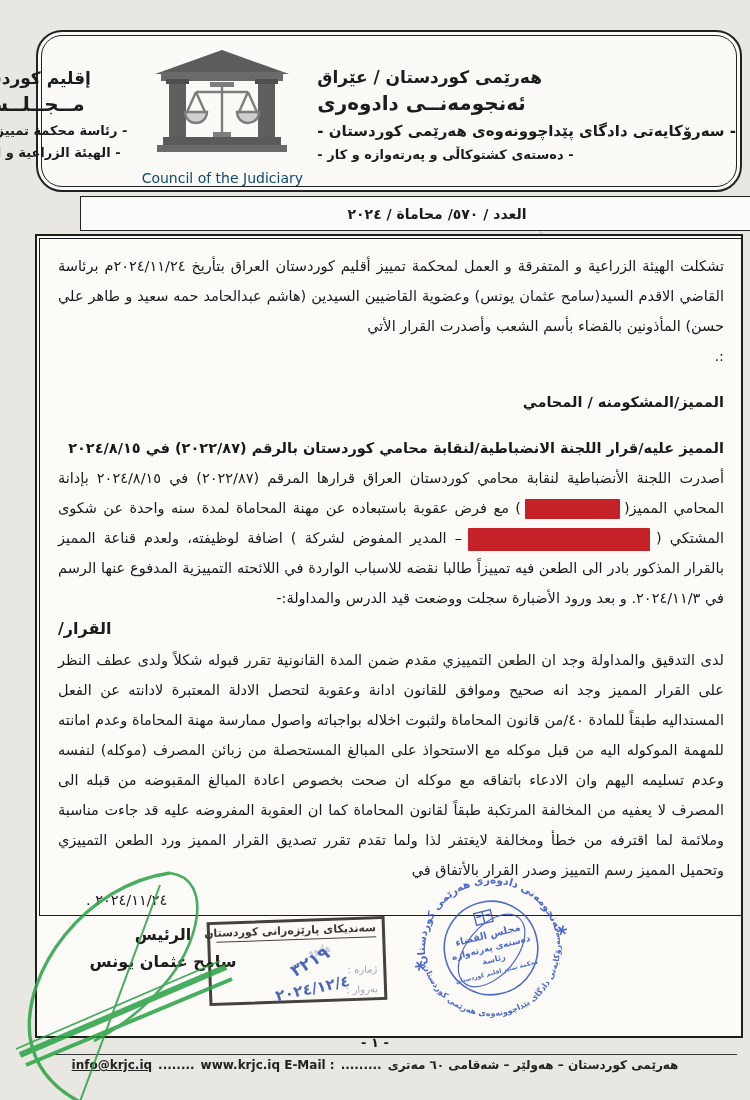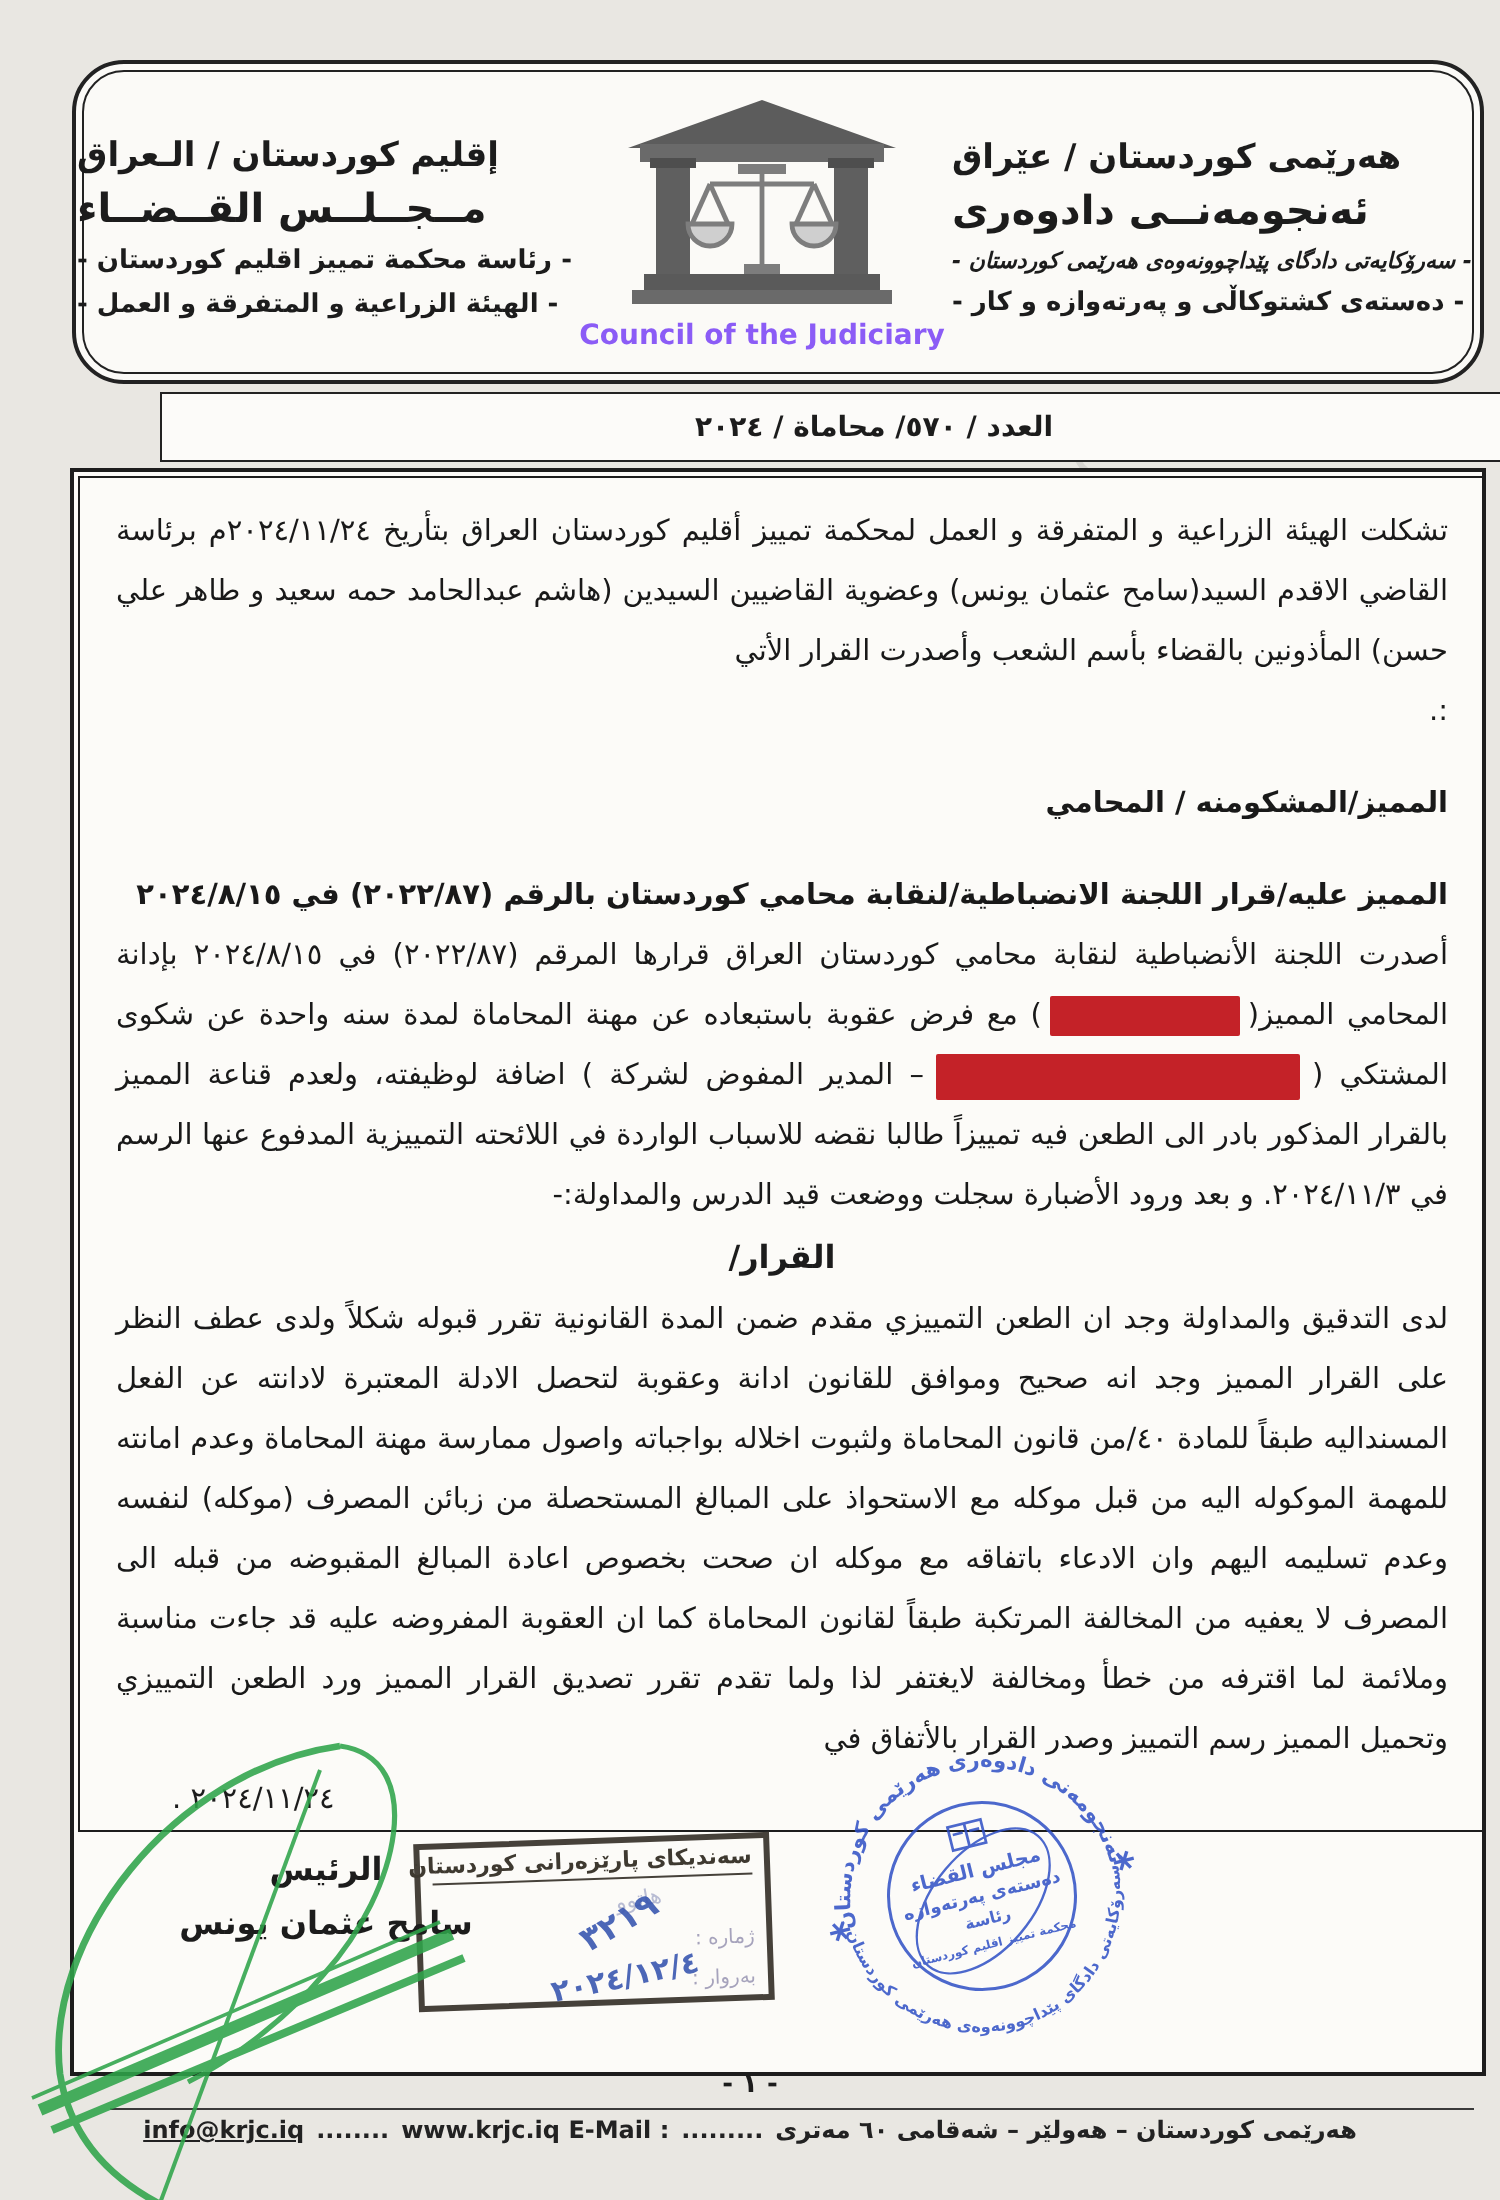--- a/index.html
+++ b/index.html
@@ -8,35 +8,35 @@
   
   .header-box{position:absolute;left:36px;top:30px;width:702px;height:158px;
         background:#fbfaf7;border:2.2px solid #222;border-radius:26px;}
   .header-inner{position:absolute;inset:3px;border:1.1px solid #222;border-radius:21px;
         display:flex;flex-direction:row;align-items:stretch;direction:rtl;}
   .hdr-col{flex:1 1 0;display:flex;flex-direction:column;align-items:flex-end;justify-content:center;padding-top:6px;}
   .hdr-title1{font-size:17px;font-weight:bold;}
   .hdr-title2{font-size:20px;font-weight:bold;margin-top:4px;}
   .hdr-small{font-size:13px;font-weight:bold;margin-top:7px;white-space:nowrap;}
   .hdr-center{flex:0 0 190px;display:flex;flex-direction:column;align-items:center;justify-content:flex-start;padding-top:10px;}
-  .hdr-caption{font-size:14px;color:#8b5cf6;margin-top:2px;font-weight:700;}
+  .hdr-caption{font-size:14px;color:#0c4a6e;margin-top:12px;font-weight:400;}
   
   .ref-bar{position:absolute;left:33px;top:196px;width:712px;height:33px;background:#fcfbf9;
         border:1.6px solid #222;display:flex;align-items:center;justify-content:center;
         font-size:14px;font-weight:bold;direction:rtl;margin-left:47px;}
   
   .main-box{position:absolute;left:35px;top:234px;width:704px;height:800px;
         background:#fcfbf8;border:2.6px solid #1d1d1d;}
   .main-inner{position:absolute;inset:2px;border:1.2px solid #1d1d1d;padding:12px 18px 0 18px;position:relative;}
   .p{margin:0;direction:rtl;text-align:justify;text-align-last:right;
      font-size:14.5px;line-height:30px;color:#191919;}
   .mark-line,.date-line{margin:0;direction:rtl;text-align:right;font-size:14.5px;line-height:30px;}
   .date-line{padding-left:28px;text-align:left;direction:rtl;}
   .bold{font-weight:bold;margin-top:16px;}
-  .decision-heading{margin:0;direction:rtl;text-align:center;font-weight:bold;font-size:16px;line-height:32px;}
+  .decision-heading{margin:0;direction:rtl;text-align:left;font-weight:bold;font-size:16px;line-height:32px;}
   .redaction{display:inline-block;vertical-align:middle;background:#c42228;border-radius:1px;}
   .red-1{width:95px;height:20px;margin:0 4px;}
   .red-2{width:182px;height:23px;margin:0 6px;}
   
   .bottom-cluster{position:absolute;left:0;right:0;top:642px;height:156px;}
   .sig-block{position:absolute;left:18px;top:44px;width:210px;text-align:center;z-index:3;}
   .sig-title{font-size:16px;font-weight:bold;direction:rtl;}
   .sig-name{font-size:16px;font-weight:bold;direction:rtl;margin-top:8px;}
   .sig-svg{position:absolute;left:-30px;top:-22px;z-index:4;pointer-events:none;}
   .rect-stamp{position:absolute;left:168px;top:38px;width:178px;height:84px;
@@ -73,21 +73,21 @@
     <circle cx="30" cy="230" r="3" fill="#666"></circle>
       <circle cx="44" cy="265" r="2.5" fill="#666"></circle>
   </svg>
 
   <div class="header-box">
     <div class="header-inner">
 
       <div class="hdr-col">
         <div class="hdr-title1">هەرێمی كوردستان / عێراق</div>
         <div class="hdr-title2">ئەنجومەنــی دادوەری</div>
-        <div class="hdr-small" style="font-size:11px;font-style:italic;">- سەرۆكایەتی دادگای پێداچوونەوەی هەرێمی كوردستان -</div>
+        <div class="hdr-small" style="font-size:15px;">- سەرۆكایەتی دادگای پێداچوونەوەی هەرێمی كوردستان -</div>
         <div class="hdr-small">- دەستەی كشتوكاڵی و پەرتەوازە و كار -</div>
       </div>
 
       <div class="hdr-center">
         <svg width="150" height="112" viewBox="0 0 150 112">
           <polygon points="8,28 75,4 142,28" fill="#5c5c5c"></polygon>
           <rect x="14" y="26" width="122" height="9" fill="#6a6a6a"></rect>
           <rect x="22" y="35" width="17" height="56" fill="#5f5f5f"></rect>
           <rect x="19" y="33" width="23" height="5" fill="#4e4e4e"></rect>
           <rect x="111" y="35" width="17" height="56" fill="#5f5f5f"></rect>

